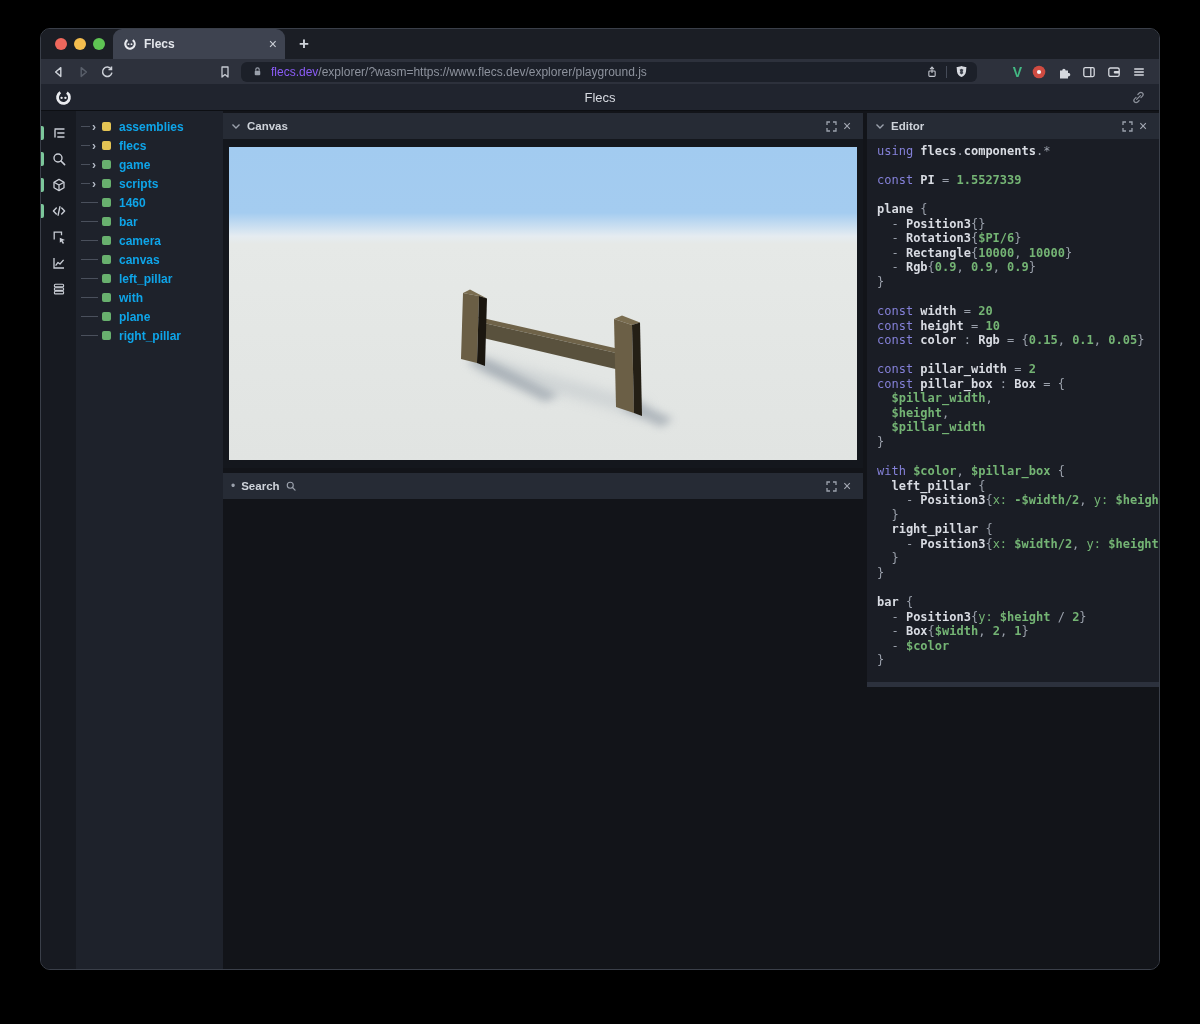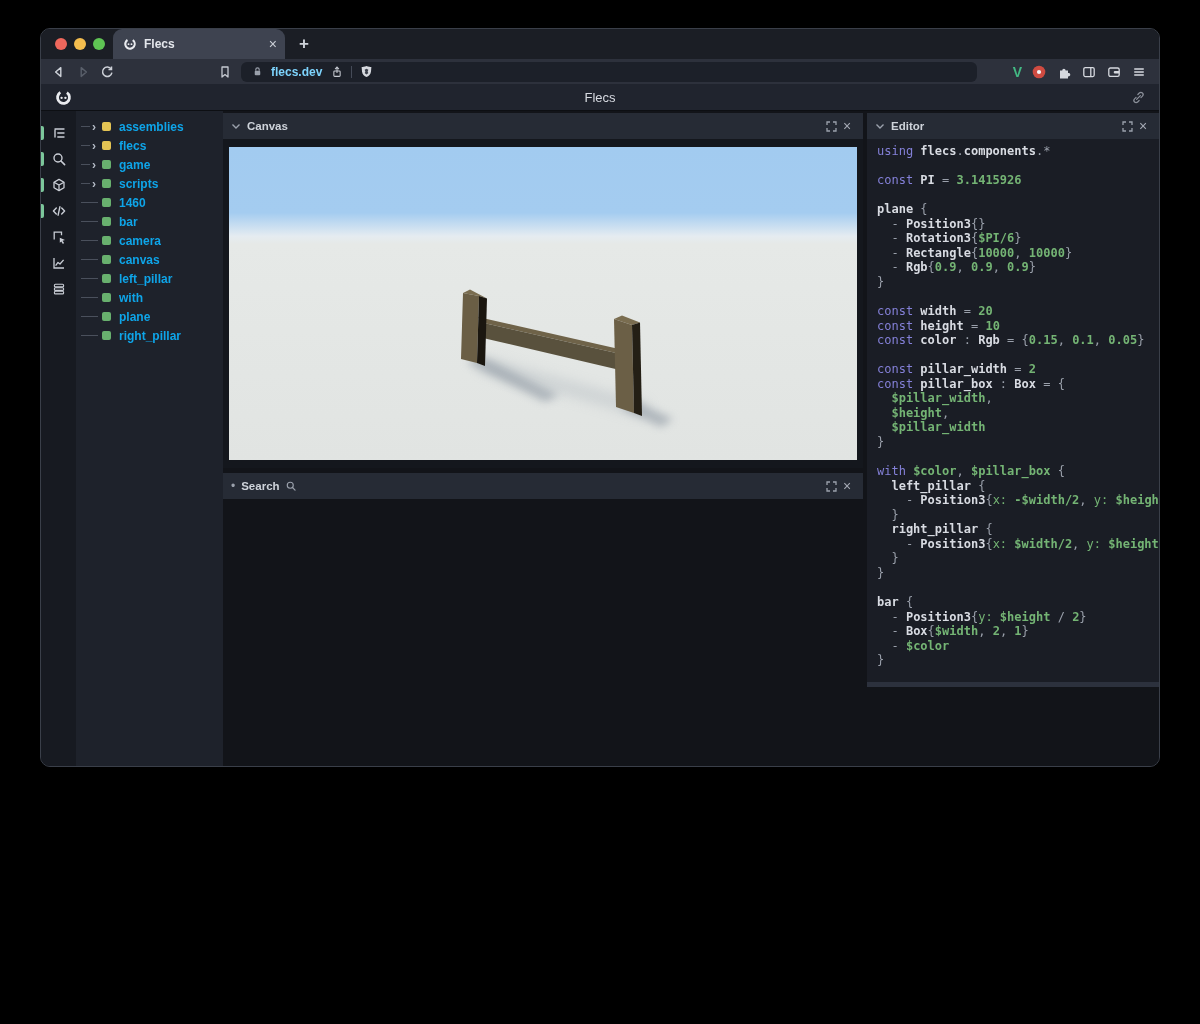--- a/index.html
+++ b/index.html
@@ -1,36 +1,36 @@
 <!DOCTYPE html>
 <html><head>
 <meta charset="utf-8">
 <style>
   * { margin:0; padding:0; box-sizing:border-box; }
   html,body { width:1200px; height:1024px; background:#000; font-family:"Liberation Sans", sans-serif; overflow:hidden; }
 
-  #window { position:absolute; left:40px; top:28px; width:1120px; height:739px;
+  #window { position:absolute; left:40px; top:28px; width:1120px; height:942px;
     background:#14161c; border:1px solid #3a3f49; border-radius:10px; overflow:hidden; }
 
   
   .tabstrip { position:absolute; left:0; top:0; width:100%; height:30px; background:#1b1e25; display:flex; align-items:center; }
   .lights { display:flex; gap:7px; padding-left:14px; }
   .light { width:12px; height:12px; border-radius:50%; }
   .light.red { background:#ee675c; } .light.yellow { background:#f4bd4e; } .light.green { background:#5fc454; }
   .tab { margin-left:8px; width:172px; height:30px; background:#3e4350; border-radius:9px 9px 0 0; display:flex; align-items:center; padding:0 8px 0 10px; }
   .tab-title { color:#e4e7ec; font-size:12px; font-weight:bold; margin-left:7px; flex:1; }
   .tab-close { color:#cdd1d8; font-size:14px; line-height:1; cursor:default; }
   .newtab { margin-left:14px; color:#cdd1d8; font-size:17px; font-weight:bold; }
 
   .toolbar { position:absolute; left:0; top:30px; width:100%; height:25px; background:#2d313c; display:flex; align-items:center; padding:0 12px 0 10px; }
   .navicn { width:16px; height:16px; flex:0 0 auto; }
   .navgap { margin-left:8px; }
   .bookmark { margin-left:102px; }
   .urlbar { flex:1; margin-left:8px; margin-right:36px; height:20px; background:#1c2029; border-radius:6px; display:flex; align-items:center; padding:0 8px 0 10px; overflow:hidden; }
-  .url-domain { color:#7dd3fc; font-size:12px; font-weight:bold; margin-left:7px; white-space:nowrap; }
+  .url-domain { color:#8b5cf6; font-size:12px; font-weight:normal; margin-left:7px; white-space:nowrap; }
   .url-path { color:#8d929d; font-size:12px; white-space:nowrap; overflow:hidden; text-overflow:ellipsis; flex:1; }
   .url-right { display:flex; align-items:center; gap:7px; margin-left:8px; }
   .url-div { width:1px; height:12px; background:#454b58; }
   .ricons { display:flex; align-items:center; gap:9px; }
   .vue-v { color:#42b883; font-size:14px; font-weight:bold; line-height:16px; }
 
   .appheader { position:absolute; left:0; top:55px; width:100%; height:27px; background:#20242e; border-bottom:1px solid #0d0f13; display:flex; align-items:center; padding:0 13px 0 14px; }
   .app-title { position:absolute; left:0; right:0; text-align:center; color:#d7dae1; font-size:13px; }
 
   
@@ -111,20 +111,21 @@
     </svg>
     <svg class="navicn bookmark" viewBox="0 0 16 16">
       <path d="M5,3 h6 v10 l-3,-2.4 l-3,2.4 z" fill="none" stroke="#c6cad2" stroke-width="1.3" stroke-linejoin="round"></path>
     </svg>
     <div class="urlbar">
       <svg width="13" height="13" viewBox="0 0 16 16">
         <rect x="4.6" y="7" width="6.8" height="5.6" rx="1.2" fill="#9aa0ab"></rect>
         <path d="M5.9,7 V5.6 a2.1,2.1 0 0 1 4.2,0 V7" fill="none" stroke="#9aa0ab" stroke-width="1.4"></path>
       </svg>
       <span class="url-domain">flecs.dev</span>
+      <span class="url-path">/explorer/?wasm=https://www.flecs.dev/explorer/playground.js</span>
       <div class="url-right">
         <svg width="14" height="14" viewBox="0 0 16 16">
           <rect x="4.4" y="6.8" width="7.2" height="6.2" rx="1" fill="none" stroke="#c6cad2" stroke-width="1.2"></rect>
           <path d="M8,2.6 V9 M5.8,4.6 L8,2.4 L10.2,4.6" fill="none" stroke="#c6cad2" stroke-width="1.2"></path>
         </svg>
         <span class="url-div"></span>
         <svg width="15" height="15" viewBox="0 0 16 16">
           <path d="M8,2.2 C10,3.2 12.2,3.3 13.2,3.3 L12.8,8 C12.5,11 10.4,12.8 8,13.9 C5.6,12.8 3.5,11 3.2,8 L2.8,3.3 C3.8,3.3 6,3.2 8,2.2 Z" fill="#d6d9df"></path>
           <path d="M8,5 l2,1.2 -0.8,2 0.8,1.4 -2,1.6 -2,-1.6 0.8,-1.4 -0.8,-2 z" fill="#3a3f4a"></path>
         </svg>
@@ -368,21 +369,21 @@
           <span class="ph-btn">
             <svg width="11" height="11" viewBox="0 0 11 11">
                 <path d="M1,4 V1 H4 M7,1 H10 V4 M10,7 V10 H7 M4,10 H1 V7" fill="none" stroke="#9ba1ac" stroke-width="1.3"></path>
               </svg>
           </span>
           <span class="ph-btn ph-close">×</span>
         </div>
         <div class="editor-body" id="editor-code">
             <div class="code-line"><span class="tk-k">using </span><span class="tk-i">flecs</span><span class="tk-p">.</span><span class="tk-i">components</span><span class="tk-p">.*</span></div>
             <div class="code-line">&nbsp;</div>
-            <div class="code-line"><span class="tk-k">const </span><span class="tk-i">PI</span><span class="tk-p"> = </span><span class="tk-n">3.1415926</span></div>
+            <div class="code-line"><span class="tk-k">const </span><span class="tk-i">PI</span><span class="tk-p"> = </span><span class="tk-n">1.5527339</span></div>
             <div class="code-line">&nbsp;</div>
             <div class="code-line"><span class="tk-i">plane</span><span class="tk-p"> {</span></div>
             <div class="code-line"><span class="tk-p">  - </span><span class="tk-i">Position3</span><span class="tk-p">{}</span></div>
             <div class="code-line"><span class="tk-p">  - </span><span class="tk-i">Rotation3</span><span class="tk-p">{</span><span class="tk-n">$PI/6</span><span class="tk-p">}</span></div>
             <div class="code-line"><span class="tk-p">  - </span><span class="tk-i">Rectangle</span><span class="tk-p">{</span><span class="tk-n">10000</span><span class="tk-p">, </span><span class="tk-n">10000</span><span class="tk-p">}</span></div>
             <div class="code-line"><span class="tk-p">  - </span><span class="tk-i">Rgb</span><span class="tk-p">{</span><span class="tk-n">0.9</span><span class="tk-p">, </span><span class="tk-n">0.9</span><span class="tk-p">, </span><span class="tk-n">0.9</span><span class="tk-p">}</span></div>
             <div class="code-line"><span class="tk-p">}</span></div>
             <div class="code-line">&nbsp;</div>
             <div class="code-line"><span class="tk-k">const </span><span class="tk-i">width</span><span class="tk-p"> = </span><span class="tk-n">20</span></div>
             <div class="code-line"><span class="tk-k">const </span><span class="tk-i">height</span><span class="tk-p"> = </span><span class="tk-n">10</span></div>

